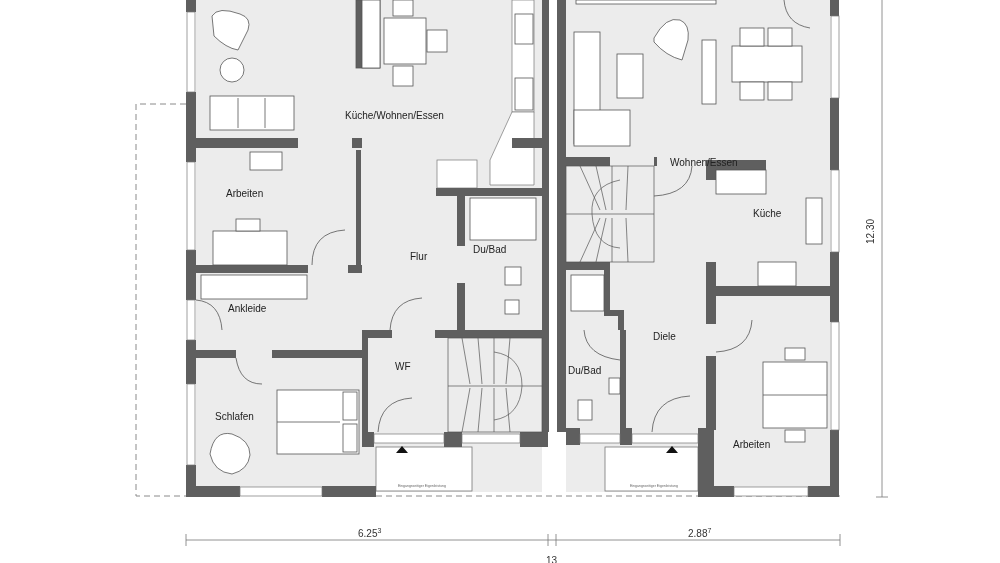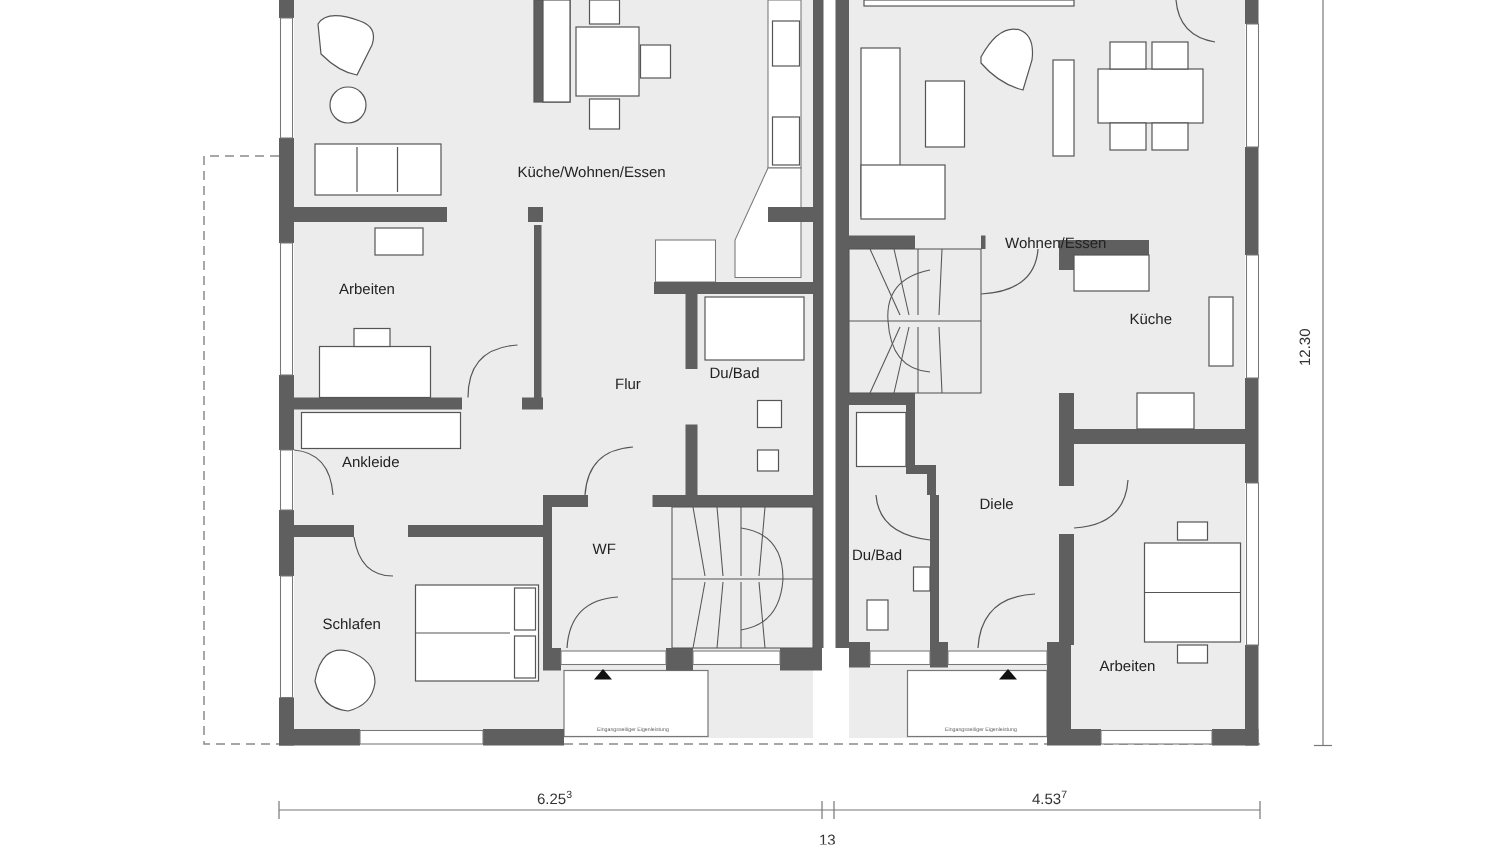--- a/index.html
+++ b/index.html
@@ -232,15 +232,15 @@
 <div class="room-label" style="left:733px;top:439px;">Arbeiten</div>
 
 <div class="tiny-label" style="left:398px;top:484px;">Eingangsseitiger Eigenleistung</div>
 <div class="tiny-label" style="left:630px;top:484px;">Eingangsseitiger Eigenleistung</div>
 
 <div class="dim-label" style="left:358px;top:527px;">
   <span>6.25</span><sup>3</sup>
 </div>
 <div class="dim-label" style="left:546px;top:555px;">13</div>
 <div class="dim-label" style="left:688px;top:527px;">
-  <span>4.53</span><sup>7</sup>
+  <span>2.88</span><sup>7</sup>
 </div>
 <div class="dim-label" style="left:858px;top:226px;transform:rotate(-90deg);transform-origin:center;">12.30</div>
 
 </body></html>

